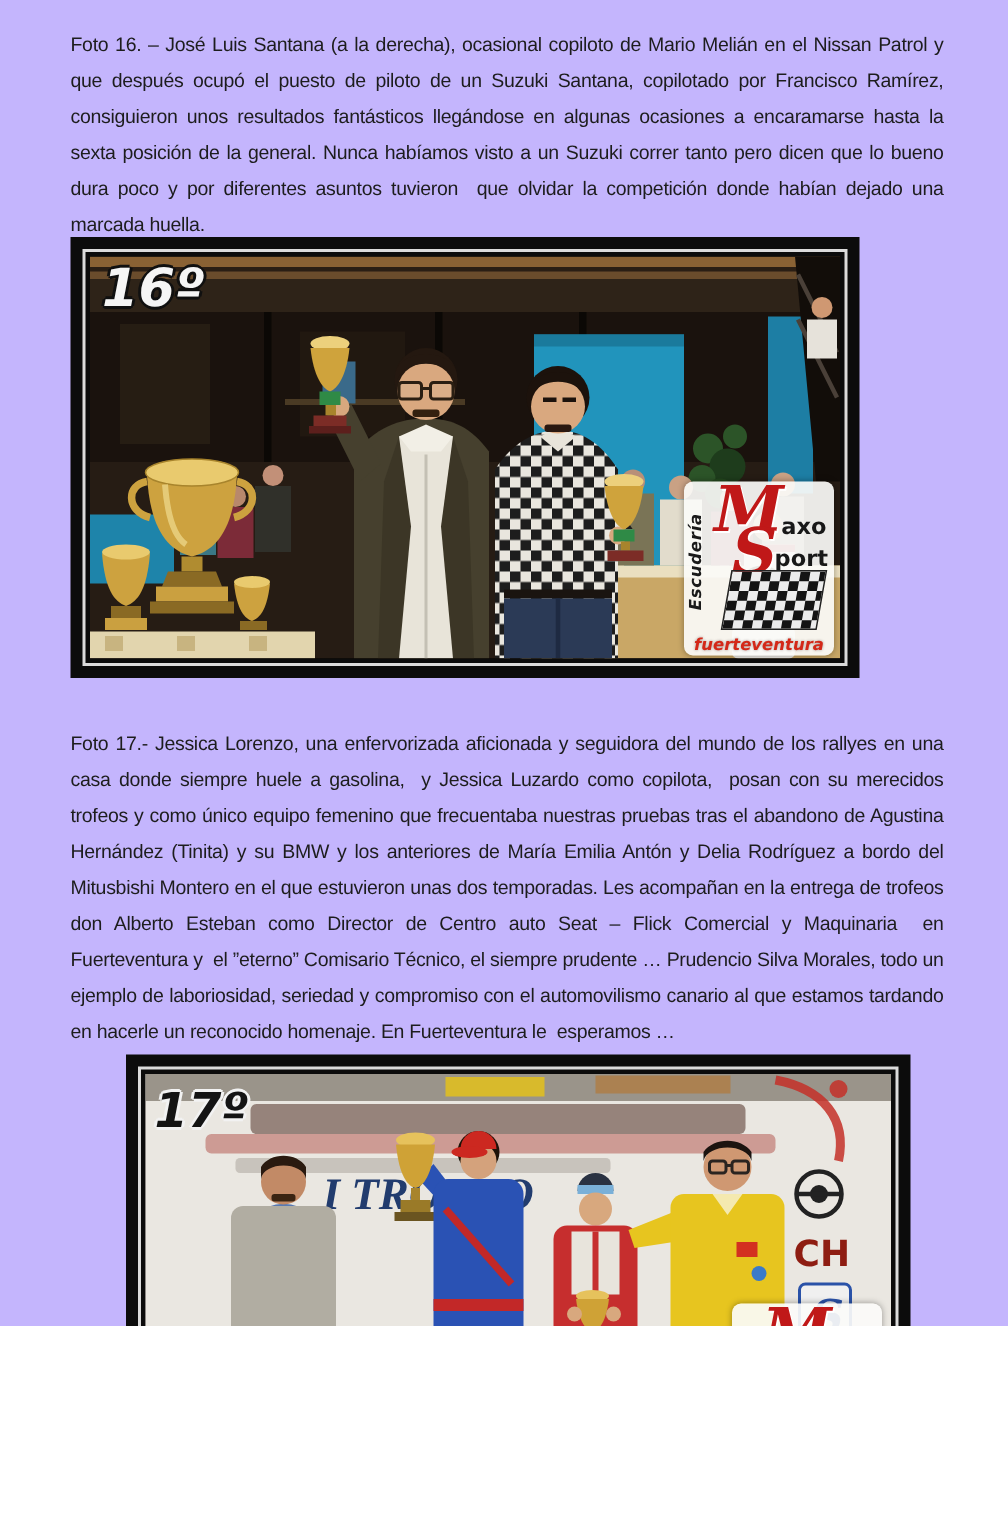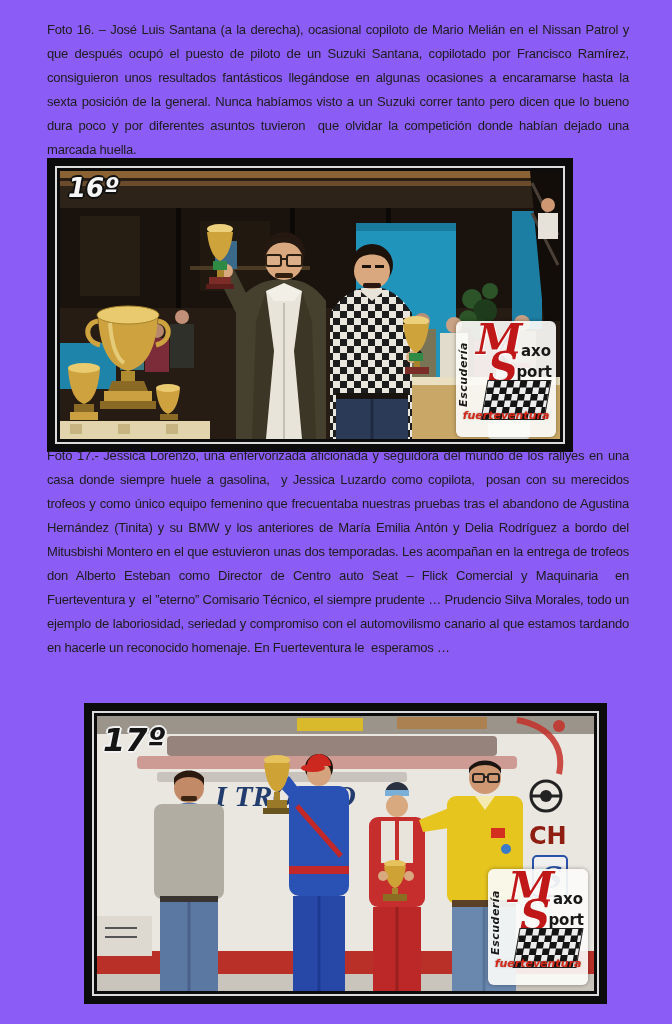--- a/index.html
+++ b/index.html
@@ -1,37 +1,37 @@
 <!DOCTYPE html>
 <html><head>
 <meta charset="utf-8">
 <style>
   html,body{margin:0;padding:0;background:#ffffff;}
-  .page{position:relative;width:672px;height:1024px;background:#8b5cf6;overflow:hidden;
+  .page{position:relative;width:672px;height:884px;background:#c4b5fd;overflow:hidden;
         font-family:"Liberation Sans",sans-serif;}
   .para{position:absolute;left:47px;width:582px;color:#1d1d1d;font-size:13px;line-height:24px;
         text-align:justify;letter-spacing:-0.2px;white-space:pre-wrap;margin:0;}
   #para16{top:18px;}
-  #para17{top:444px;}
+  #para17{top:484px;}
 
   
   .photo{position:absolute;background:#0c0c0c;padding:8px;box-sizing:border-box;}
   #photo16{left:47px;top:158px;width:526px;height:294px;}
   #photo17{left:84px;top:703px;width:523px;height:301px;}
   .photo-white{border:2px solid #dcdcdc;background:#0c0c0c;padding:3px;height:100%;box-sizing:border-box;}
   .photo-inner{position:relative;width:100%;height:100%;overflow:hidden;}
   #photo16 .photo-inner{background:#1b130e;box-shadow:inset 0 0 34px rgba(0,0,0,.55);}
   #photo17 .photo-inner{background:#ddd8d0;box-shadow:inset 0 0 22px rgba(0,0,0,.28);}
   svg.scene{position:absolute;inset:0;width:100%;height:100%;display:block;}
 
   
   .cap{position:absolute;display:flex;align-items:center;gap:12px;white-space:nowrap;z-index:3;}
   #photo16 .cap{top:2px;left:8px;}
   #photo17 .cap{top:5px;left:6px;}
-  .cap-num{font-family:"DejaVu Sans",sans-serif;font-style:italic;font-weight:800;font-size:26px;}
+  .cap-num{font-family:"DejaVu Sans",sans-serif;font-style:italic;font-weight:800;font-size:35px;}
   .cap-names{font-family:"DejaVu Sans",sans-serif;font-weight:700;font-size:15px;
              letter-spacing:1.5px;word-spacing:6px;}
   .cap-light .cap-num{color:#f5f5f5;text-shadow:-2px 0 #101010,2px 0 #101010,0 -2px #101010,0 2px #101010,
       -1px -1px #101010,1px 1px #101010,-1px 1px #101010,1px -1px #101010;}
   .cap-light .cap-names{color:#f2f2f2;text-shadow:-1px 0 #101010,1px 0 #101010,0 -1px #101010,0 1px #101010,
       -1px -1px #101010,1px 1px #101010,-1px 1px #101010,1px -1px #101010;}
   .cap-dark .cap-num{color:#141414;font-size:32px;text-shadow:-2px 0 #f2f2f2,2px 0 #f2f2f2,0 -2px #f2f2f2,
       0 2px #f2f2f2,-1px -1px #f2f2f2,1px 1px #f2f2f2,-1px 1px #f2f2f2,1px -1px #f2f2f2;}
   .cap-dark .cap-names{color:#1f1f1f;text-shadow:-1px 0 #efefef,1px 0 #efefef,0 -1px #efefef,0 1px #efefef,
       -1px -1px #efefef,1px 1px #efefef,-1px 1px #efefef,1px -1px #efefef;}
@@ -45,21 +45,21 @@
            font:italic 700 11px "DejaVu Sans",sans-serif;color:#1a1a1a;letter-spacing:.5px;}
   .wm-m{position:absolute;left:20px;top:-6px;font:italic 700 42px "DejaVu Serif",serif;color:#c01818;
         text-shadow:1px 1px 0 #fff;}
   .wm-s{position:absolute;left:32px;top:22px;font:italic 700 42px "DejaVu Serif",serif;color:#c01818;
         text-shadow:1px 1px 0 #fff;}
   .wm-axo{position:absolute;right:5px;top:21px;font:700 15px "DejaVu Sans",sans-serif;color:#181818;}
   .wm-port{position:absolute;right:4px;top:42px;font:700 15px "DejaVu Sans",sans-serif;color:#181818;}
   .wm-checker{position:absolute;left:28px;bottom:17px;width:62px;height:38px;transform:skewX(-10deg);
       background-image:conic-gradient(#141414 0 25%,#ececec 0 50%,#141414 0 75%,#ececec 0);
       background-size:13px 13px;border:1px solid #222;}
-  .wm-footer{position:absolute;left:0;right:0;bottom:15px;text-align:center;
+  .wm-footer{position:absolute;left:0;right:0;bottom:1px;text-align:center;
       font:italic 700 11px "DejaVu Sans",sans-serif;color:#d42818;text-shadow:0 0 2px rgba(40,0,0,.4);}
 </style>
 </head>
 <body>
 
 <div class="page">
 
   <p class="para" id="para16">Foto 16. – José Luis Santana (a la derecha), ocasional copiloto de Mario Melián en el Nissan Patrol y que después ocupó el puesto de piloto de un Suzuki Santana, copilotado por Francisco Ramírez, consiguieron unos resultados fantásticos llegándose en algunas ocasiones a encaramarse hasta la sexta posición de la general. Nunca habíamos visto a un Suzuki correr tanto pero dicen que lo bueno dura poco y por diferentes asuntos tuvieron  que olvidar la competición donde habían dejado una marcada huella.</p>
 
   <figure class="photo" id="photo16" style="margin:0;">

